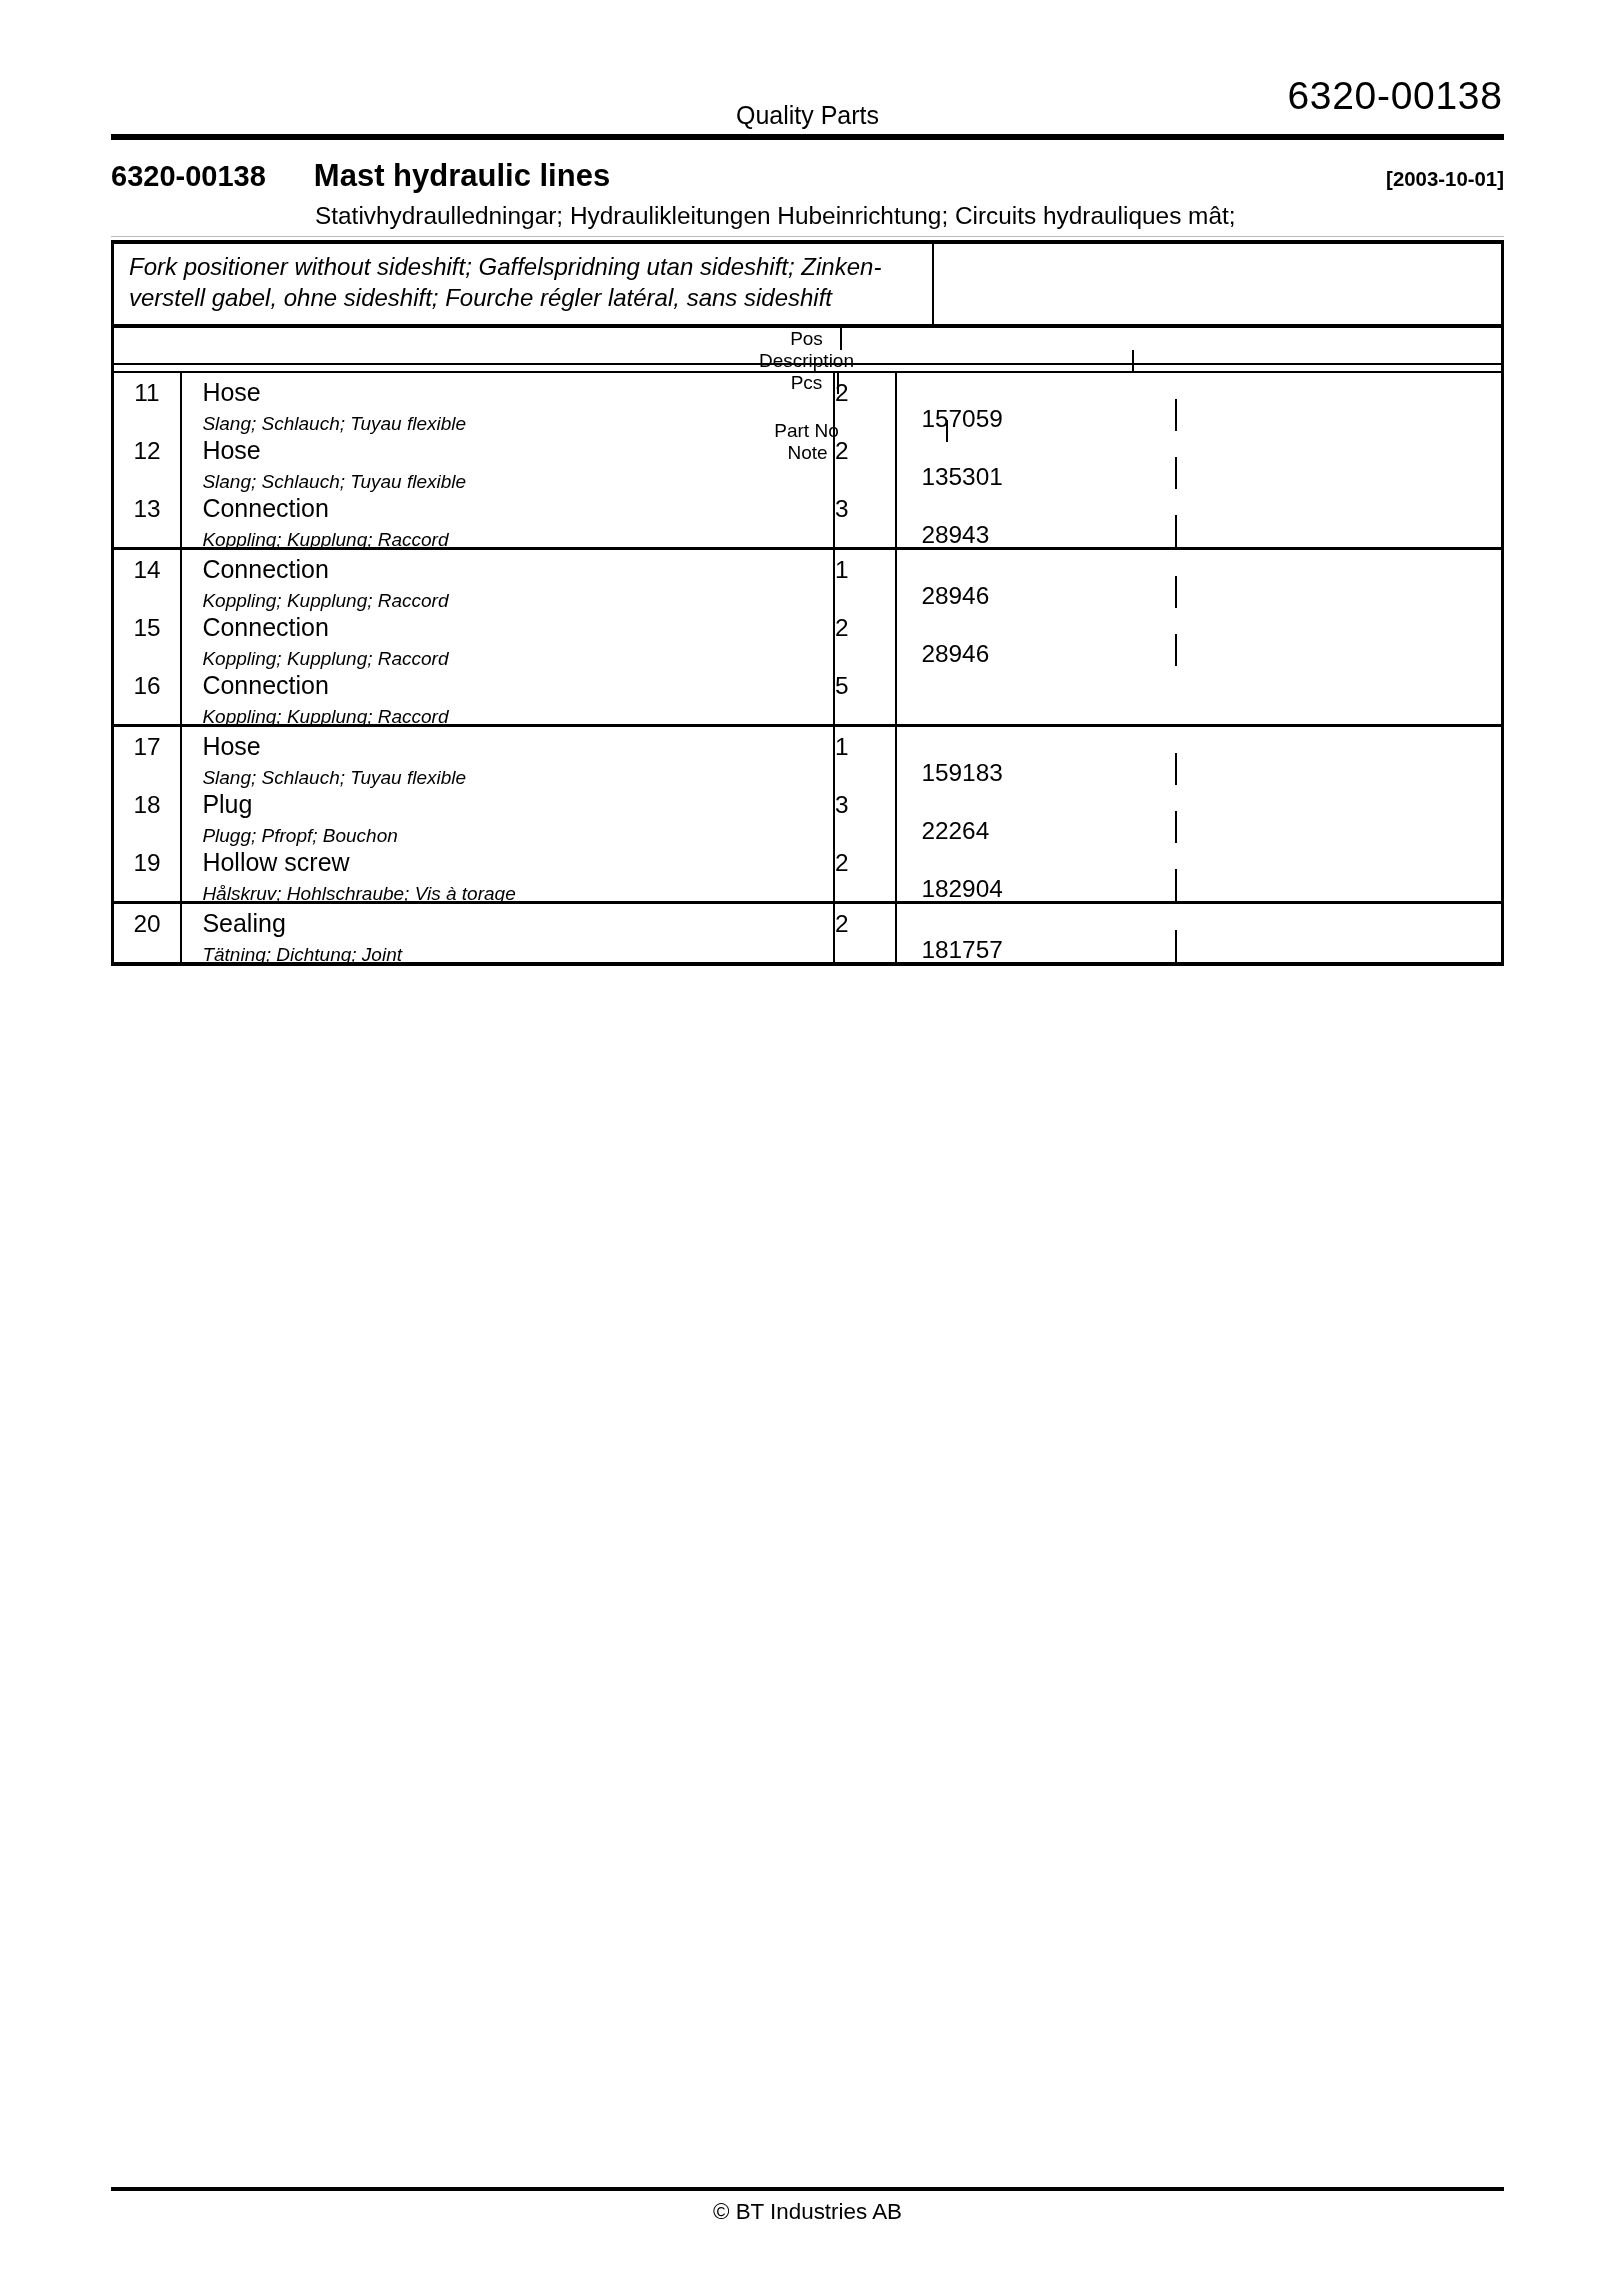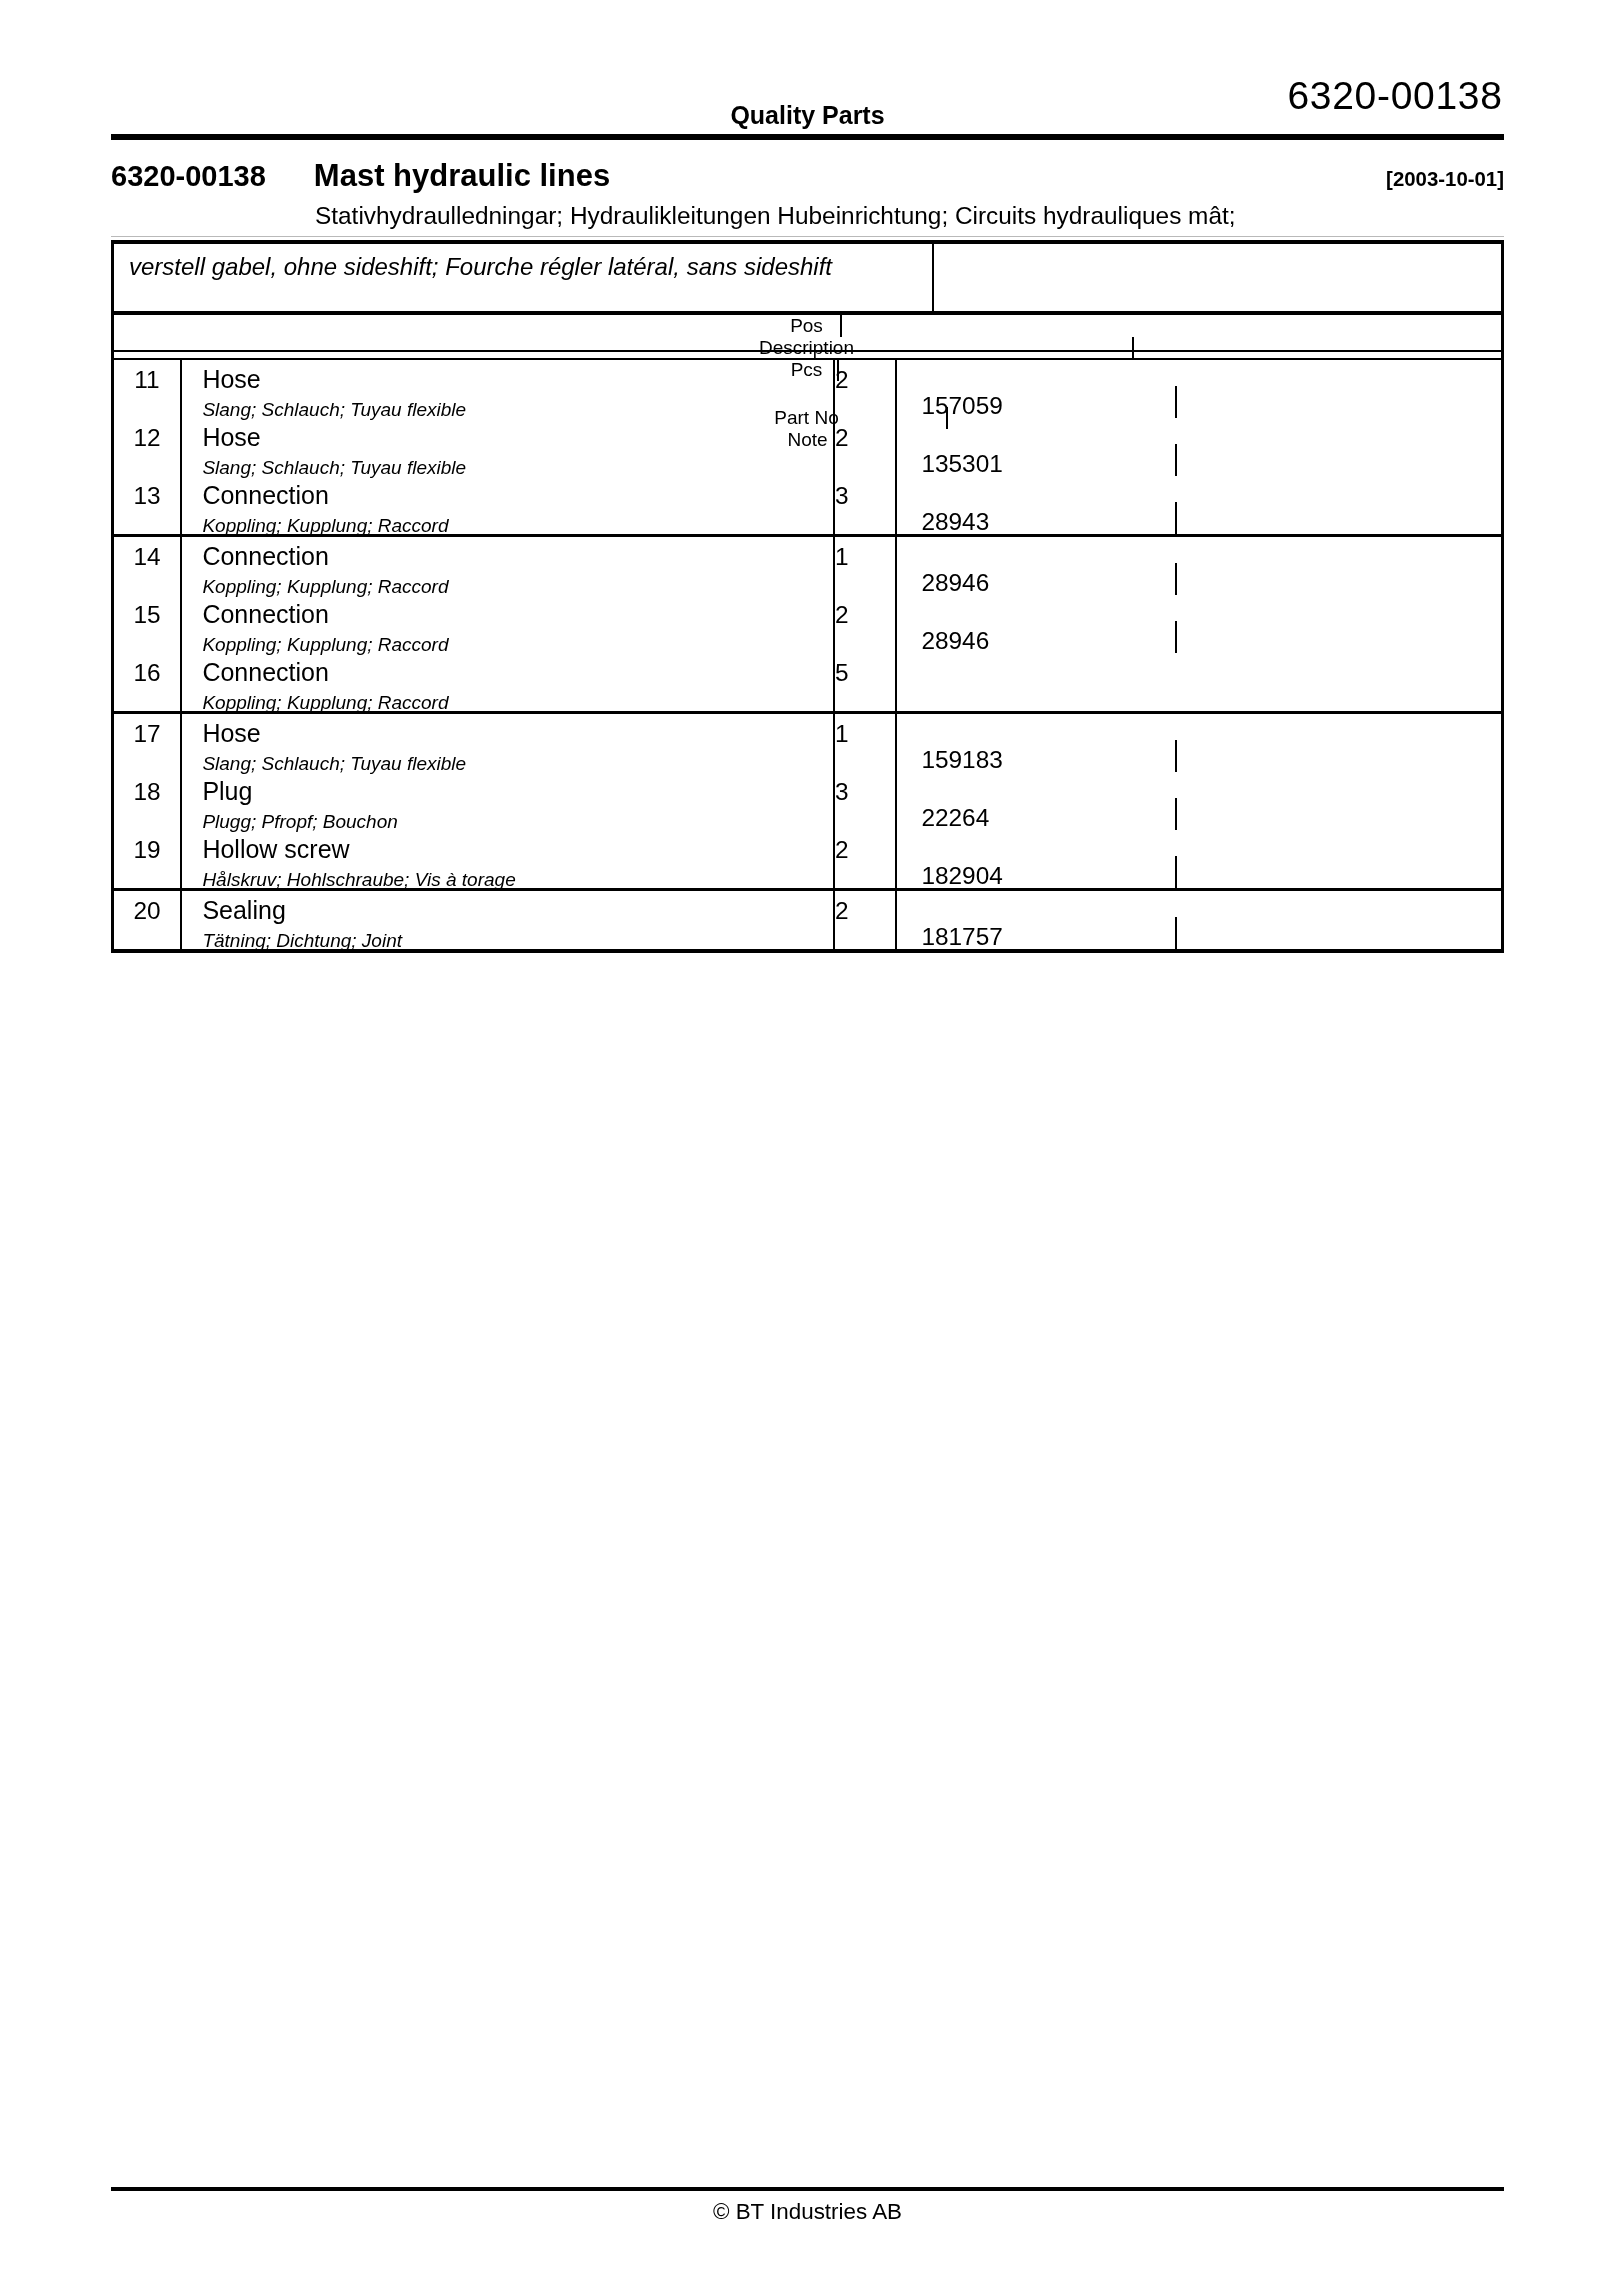--- a/index.html
+++ b/index.html
@@ -6,21 +6,21 @@
   .page {
     position:relative; width:1616px; height:2284px; background:#fff;
     font-family:"Liberation Sans", sans-serif; color:#000; overflow:hidden;
   }
   .content { position:absolute; left:111px; top:0; width:1393px; }
 
   
   .header { position:relative; height:134px; }
   .brand {
     position:absolute; left:0; right:0; bottom:4.1px; text-align:center;
-    font-size:25px; font-weight:bold;
+    font-size:25px; font-weight:normal;
   }
   .doc-large { position:absolute; right:1.4px; bottom:16.3px; font-size:39px; font-weight:normal; letter-spacing:0.7px; }
   .top-rule { border-top:6.1px solid #000; }
 
   
   .title-row { margin-top:17.7px; display:flex; align-items:baseline; }
   .t-doc { font-size:29px; font-weight:bold; }
   .t-title { font-size:31px; font-weight:bold; margin-left:48px; }
   .t-date { margin-left:auto; font-size:20.4px; font-weight:bold; }
   .subtitle { margin-left:204px; margin-top:8.1px; font-size:24.4px; }
@@ -84,20 +84,21 @@
       <span class="t-date">[2003-10-01]</span>
     </div>
     <div class="subtitle">Stativhydraulledningar; Hydraulikleitungen Hubeinrichtung; Circuits hydrauliques mât;</div>
 
     <div class="pre-line"></div>
 
     <div class="ptable">
 
       <div class="info-row">
         <div class="info-left">
+          <div>Fork positioner without sideshift; Gaffelspridning utan sideshift; Zinken-</div>
           <div>verstell gabel, ohne sideshift; Fourche régler latéral, sans sideshift</div>
         </div>
       </div>
 
       <div class="hdr-row">
         <div class="cell c-pos">Pos</div>
         <div class="cell c-desc">Description</div>
         <div class="cell c-pcs">Pcs</div>
         <div class="cell c-part">Part No</div>
         <div class="cell c-note">Note</div>

